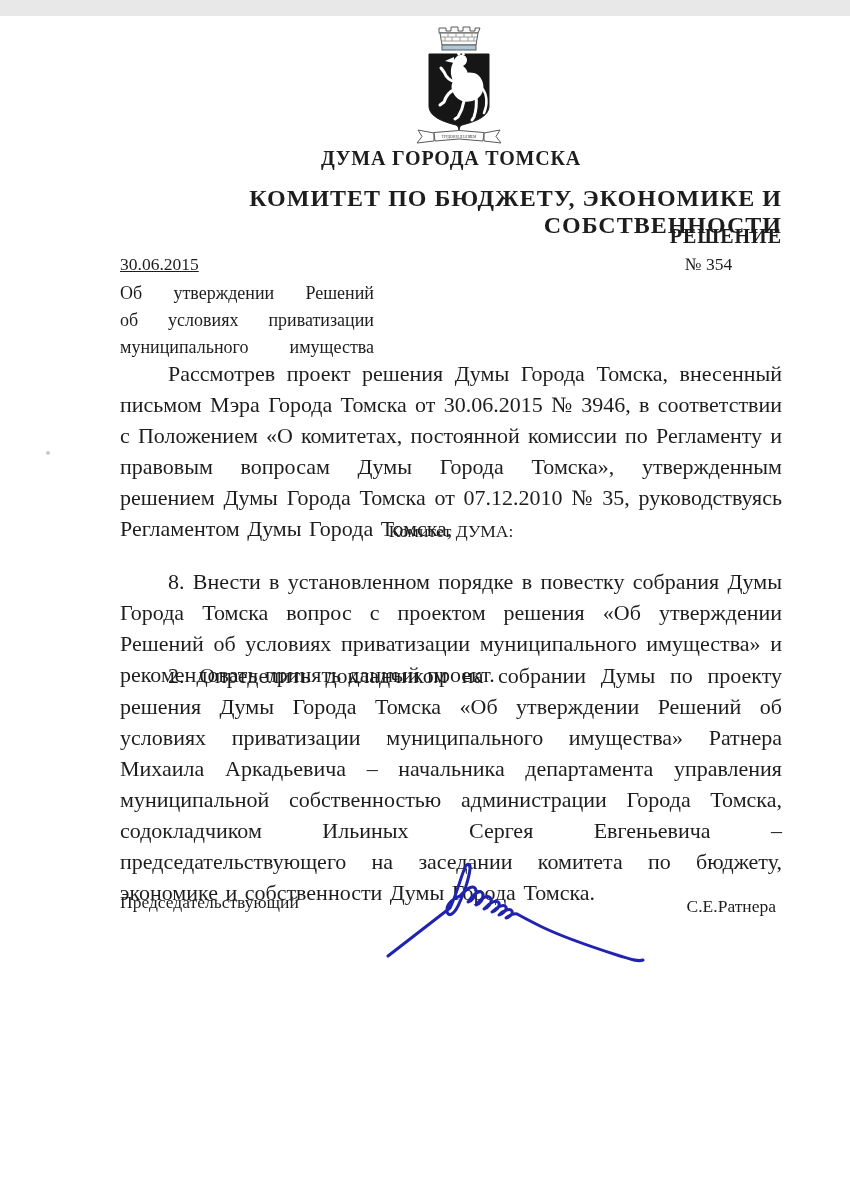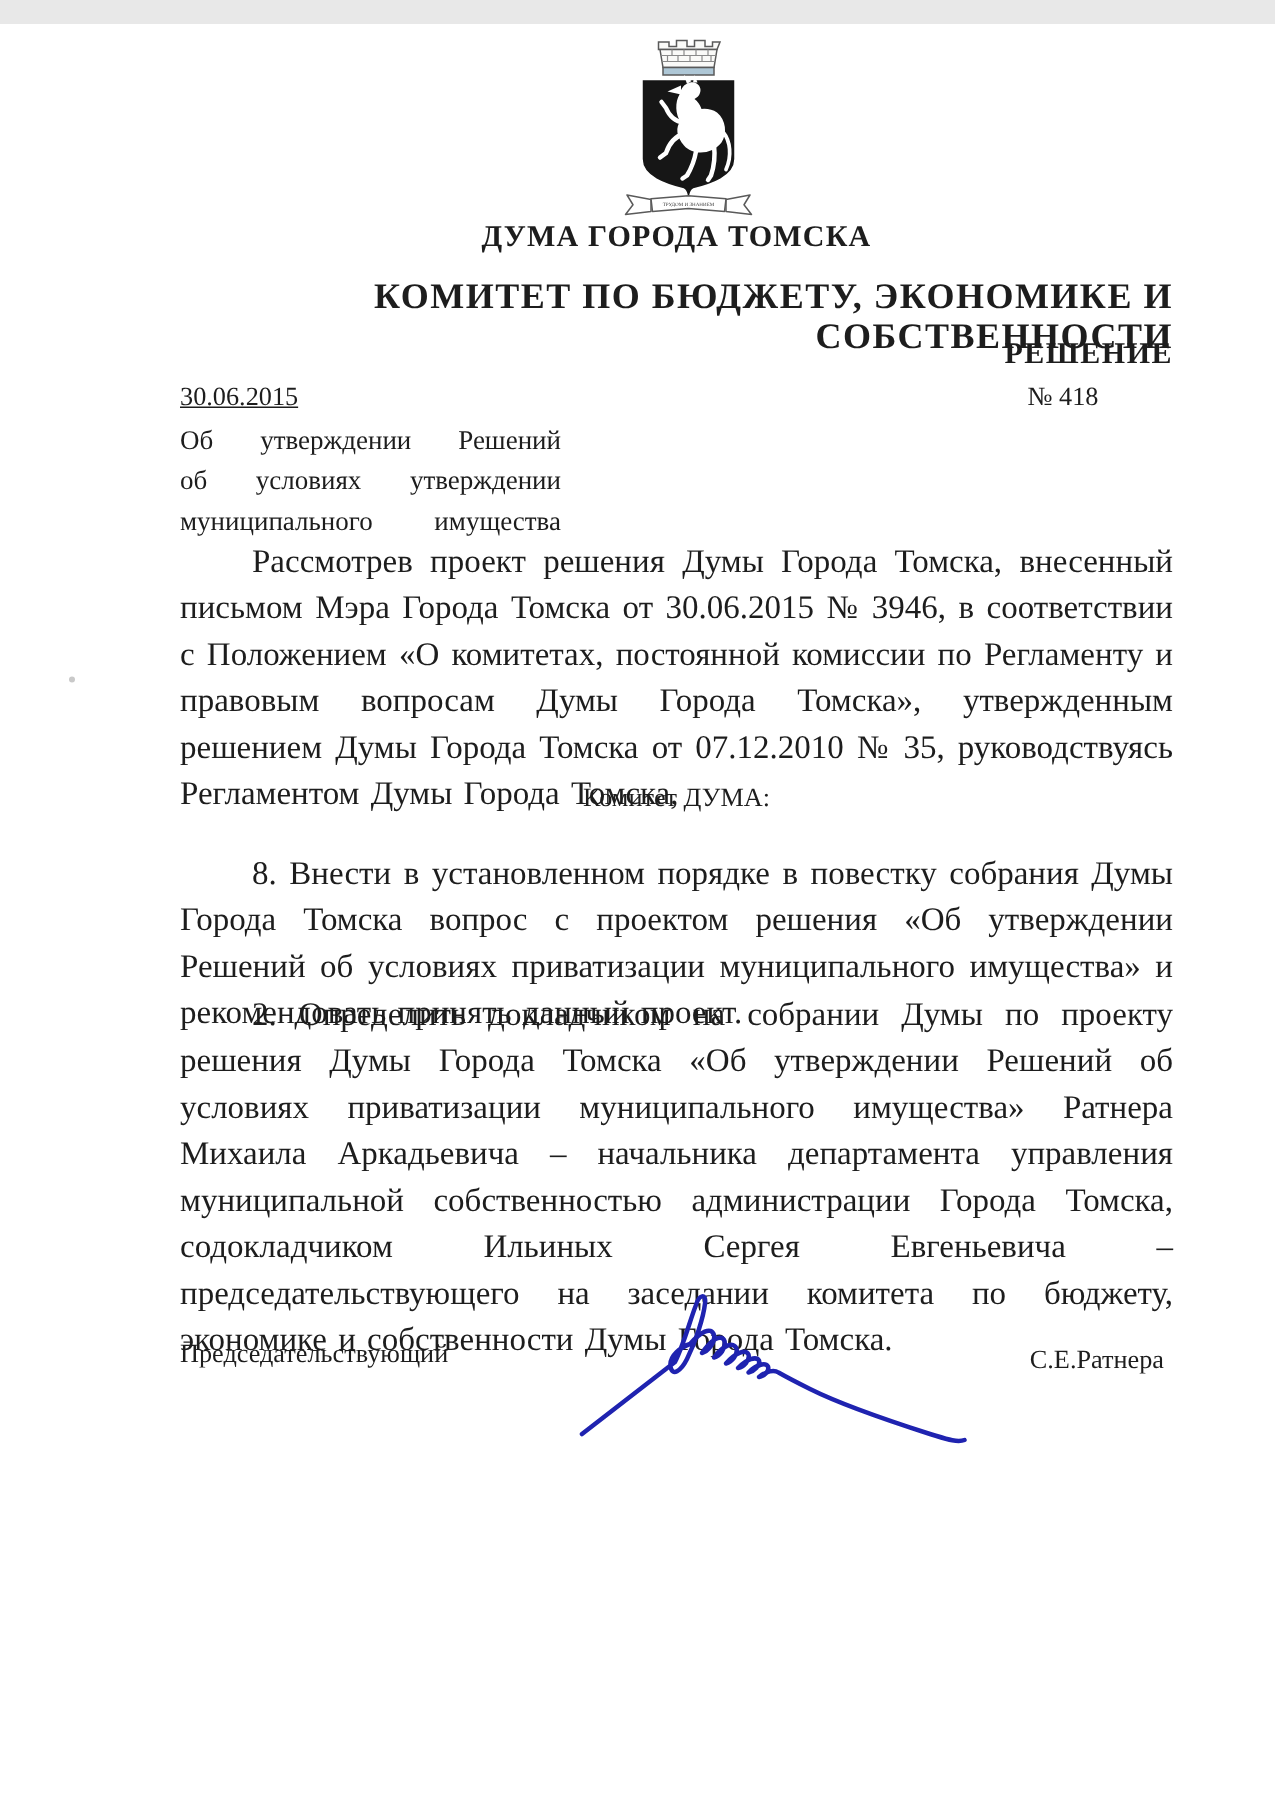--- a/index.html
+++ b/index.html
@@ -96,26 +96,26 @@
     </g>
     <text x="55" y="111.5" font-size="3.4" text-anchor="middle" fill="#3a3a3a" font-family="Liberation Serif, serif">ТРУДОМ И ЗНАНИЕМ</text>
   </svg>
 
   <div class="col h-org">ДУМА ГОРОДА ТОМСКА</div>
   <div class="col h-committee">КОМИТЕТ ПО БЮДЖЕТУ, ЭКОНОМИКЕ И СОБСТВЕННОСТИ</div>
   <div class="col h-doctype">РЕШЕНИЕ</div>
 
   <div class="col date-row">
     <span class="doc-date">30.06.2015</span>
-    <span class="doc-number">№ 418</span>
+    <span class="doc-number">№ 354</span>
   </div>
 
   <div class="col subject">
     <div class="subject-line">Об  утверждении  Решений</div>
-    <div class="subject-line">об  условиях  утверждении</div>
+    <div class="subject-line">об  условиях  приватизации</div>
     <div class="subject-line">муниципального имущества</div>
   </div>
 
   <div class="col para preamble">Рассмотрев проект решения Думы Города Томска, внесенный письмом Мэра Города Томска от 30.06.2015 № 3946, в соответствии с Положением «О комитетах, постоянной комиссии по Регламенту и правовым вопросам Думы Города Томска», утвержденным решением Думы Города Томска от 07.12.2010 № 35, руководствуясь Регламентом Думы Города Томска,</div>
 
   <div class="resolved col">Комитет ДУМА:</div>
 
   <div class="col para item-1">8. Внести в установленном порядке в повестку собрания Думы Города Томска вопрос с проектом решения «Об утверждении Решений об условиях приватизации муниципального имущества» и рекомендовать принять данный проект.</div>
   <div class="col para item-2">2. Определить докладчиком на собрании Думы по проекту решения Думы Города Томска «Об утверждении Решений об условиях приватизации муниципального имущества» Ратнера Михаила Аркадьевича – начальника департамента управления муниципальной собственностью администрации Города Томска, содокладчиком Ильиных Сергея Евгеньевича – председательствующего на заседании комитета по бюджету, экономике и собственности Думы Города Томска.</div>
 

